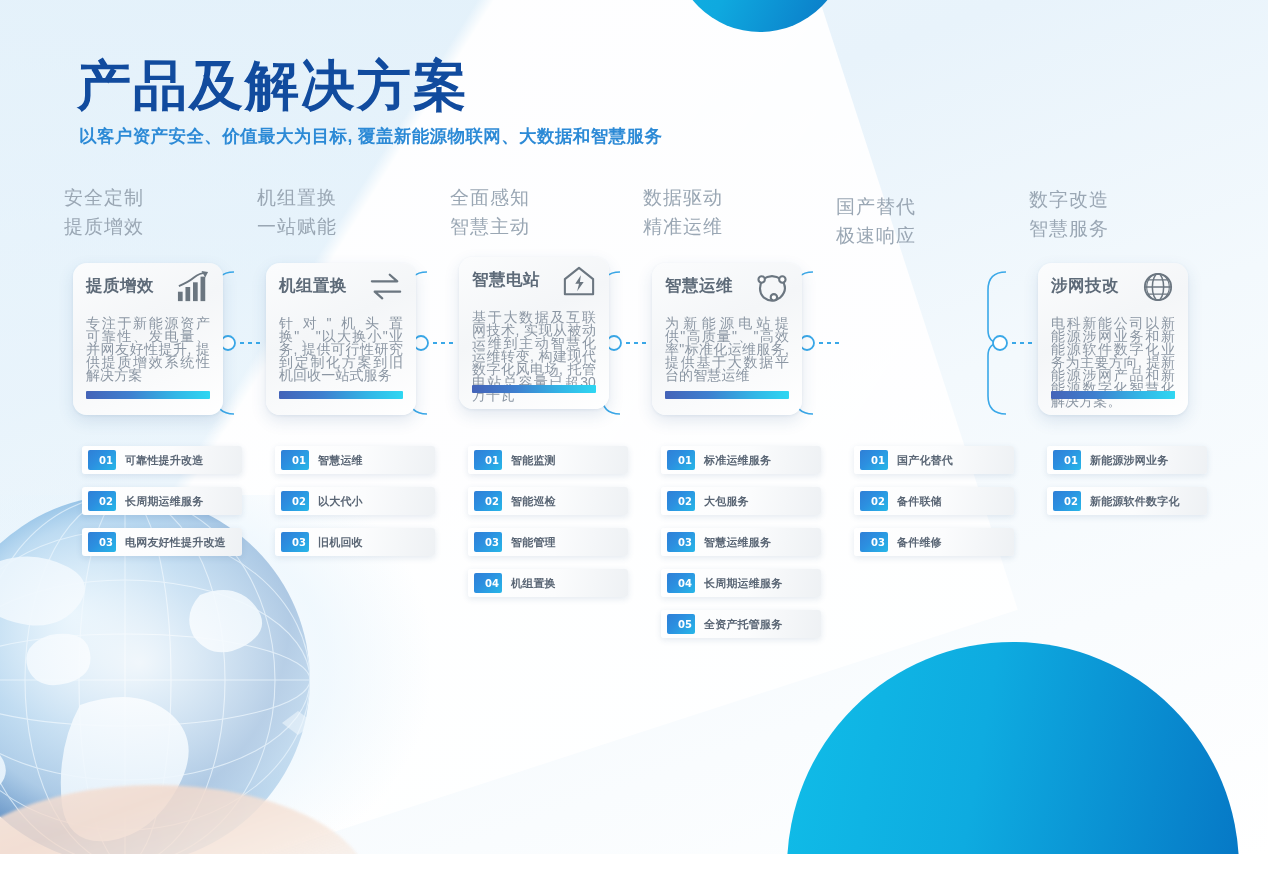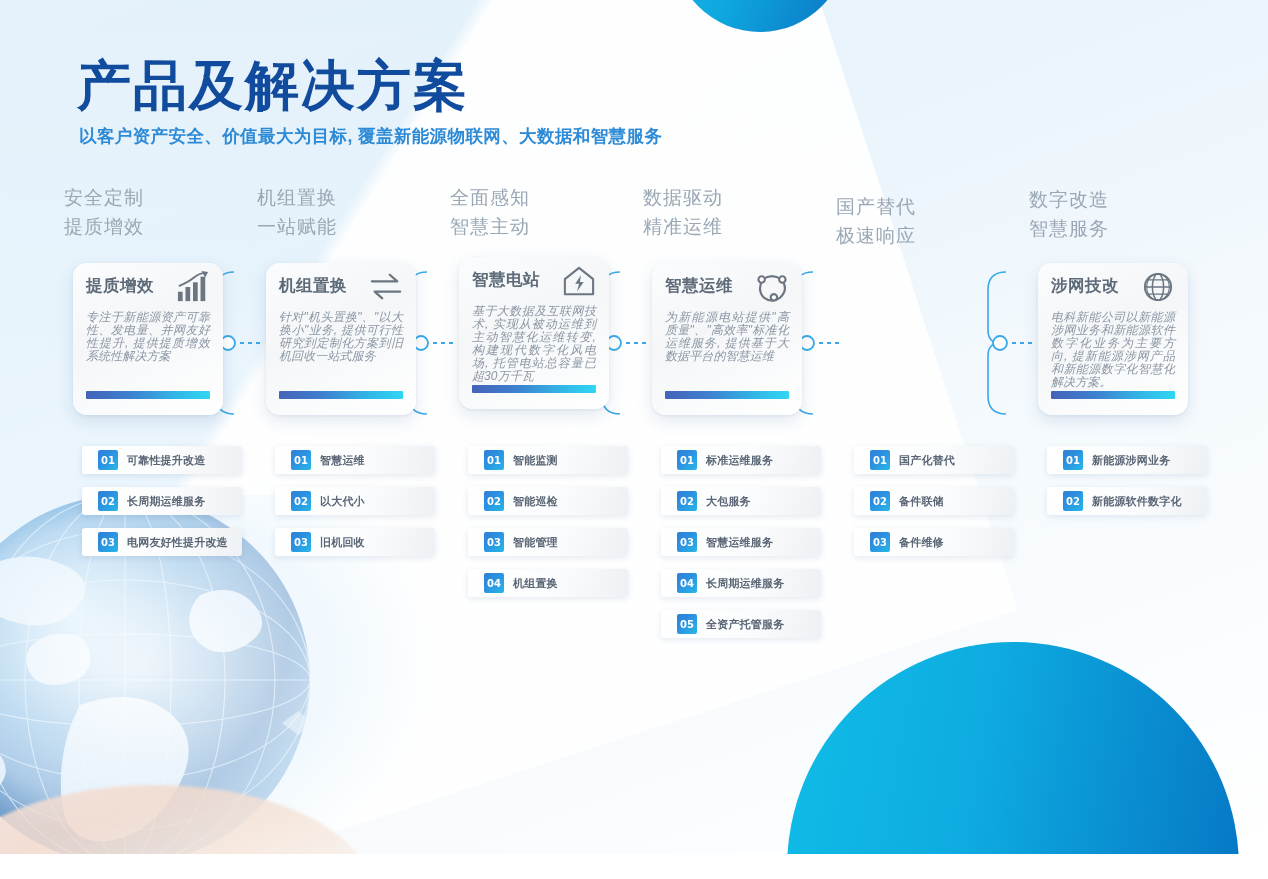--- a/index.html
+++ b/index.html
@@ -72,47 +72,47 @@
     padding:12px 13px 0 13px;box-sizing:border-box;z-index:6;
   }
   .card-top{display:flex;align-items:flex-start;justify-content:space-between;height:36px;}
   .card-title{
     font-size:16.5px;font-weight:bold;color:#5d6a78;letter-spacing:.5px;
     font-family:"DejaVu Sans","Liberation Sans",sans-serif;white-space:nowrap;
   }
   .card-icon{width:34px;height:32px;flex:0 0 34px;margin-top:-4px;}
   .card-icon svg{display:block;width:100%;height:100%;}
   .card-desc{
-    font-size:12px;line-height:13px;color:#8b96a3;letter-spacing:.1px;
+    margin-top:6px;font-size:14px;line-height:13px;color:#8b96a3;letter-spacing:.1px;
     text-align:justify;
-    font-style:italic;
   }
   .card-bar{
     position:absolute;left:13px;bottom:16px;width:124px;height:8px;border-radius:1px;
     background:linear-gradient(90deg,#4463b8 0%,#3e7fcf 35%,#32b6e6 72%,#2fd7f2 100%);
   }
 
   
   .conn{position:absolute;width:48px;height:160px;z-index:5;}
   .conn svg{display:block;}
 
   
   .pill{
     position:absolute;width:152px;height:28px;border-radius:3px;
     background:linear-gradient(100deg,#ffffff 0%,#fbfcfd 55%,#eef1f4 100%);
     box-shadow:0 2px 6px rgba(40,80,130,.12);
     display:flex;align-items:center;z-index:6;
   }
   .pill.w-wide{width:160px;}
   .pill-badge{
-    width:20px;height:20px;margin-left:16px;border-radius:2px;flex:0 0 20px;
+    width:20px;height:20px;margin-left:6px;border-radius:2px;flex:0 0 20px;
     background:linear-gradient(135deg,#2f7fd6 0%,#2c8fe0 40%,#27b7e8 100%);
     color:#ffffff;font-size:10px;font-weight:bold;
     display:flex;align-items:center;justify-content:center;
     font-family:"DejaVu Sans","Liberation Sans",sans-serif;
+    padding-left:8px;
   }
   .pill-label{
     margin-left:9px;font-size:11px;color:#5a6675;letter-spacing:.2px;white-space:nowrap;
     font-family:"DejaVu Sans","Liberation Sans",sans-serif;font-weight:bold;
   }
 </style>
 </head>
 <body>
 
 <div id="stage">

